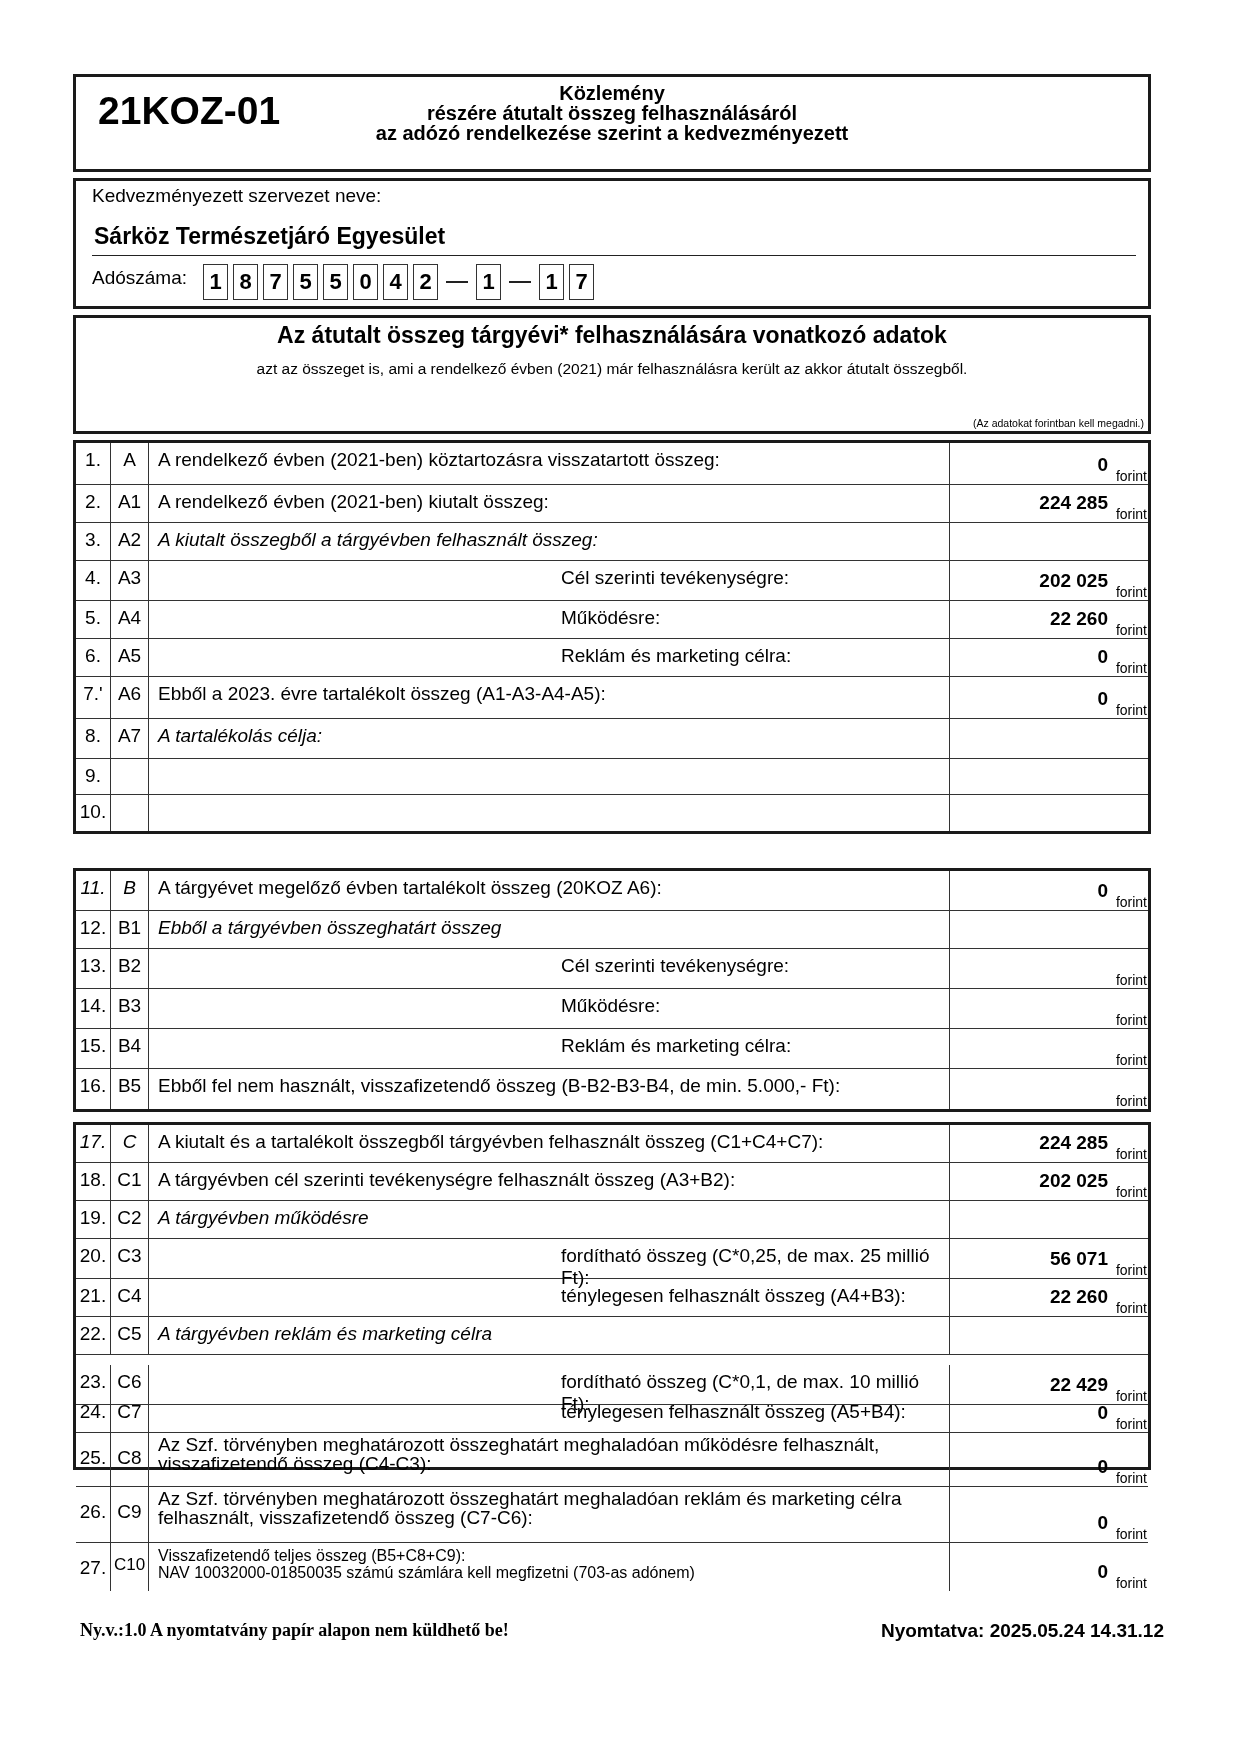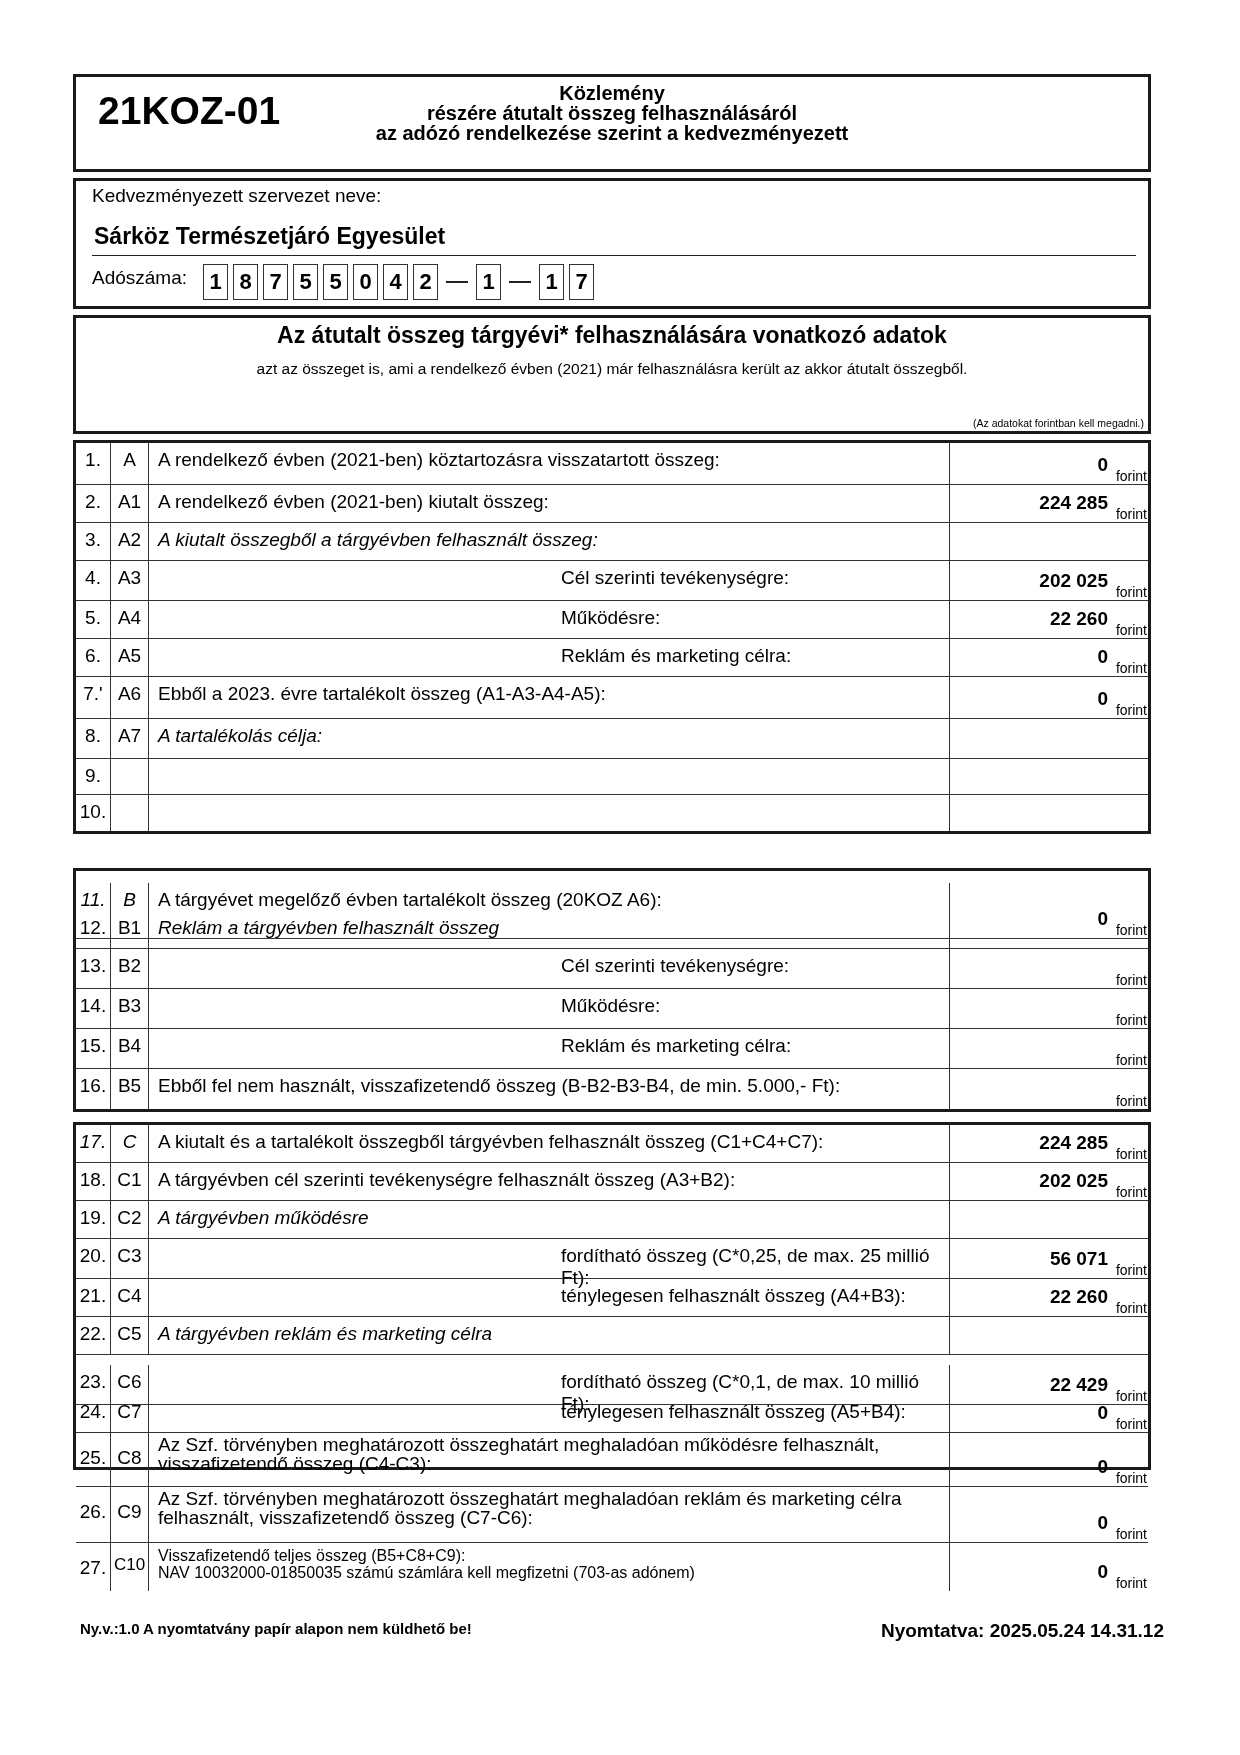--- a/index.html
+++ b/index.html
@@ -27,21 +27,21 @@
   .c-code { position: absolute; left: 35px; width: 38px; top: 0; bottom: 0; border-right: 1.5px solid #333; font-size: 19px; text-align: center; padding-top: 6px; }
   .c-lbl { position: absolute; left: 73px; width: 801px; top: 0; bottom: 0; border-right: 1.5px solid #333; font-size: 19px; padding: 6px 0 0 9px; }
   .c-lbl.ind { padding-left: 412px; }
   .c-lbl.it { font-style: italic; }
   .c-lbl.sm { font-size: 16px; padding-top: 4px; line-height: 17px; }
   .c-lbl.two { line-height: 19px; padding-top: 2px; }
   .c-val { position: absolute; left: 874px; right: 0; top: 0; bottom: 0; }
   .c-val .num { position: absolute; right: 40px; bottom: 8px; font-size: 19px; font-weight: bold; }
   .c-val .ft { position: absolute; right: 1px; bottom: 0px; font-size: 14px; }
   .it-num { font-style: italic; }
-  #foot-l { position: absolute; left: 80px; top: 1620px; font-size: 15px; font-weight: bold; }
+  #foot-l { position: absolute; left: 80px; top: 1620px; font-size: 18px; font-weight: bold; font-family: Liberation Serif, serif; }
   #foot-r { position: absolute; right: 76px; top: 1620px; font-size: 19px; font-weight: bold; }
 </style>
 </head>
 <body>
 
 <div class="box" id="hdr">
   <div class="code">21KOZ-01</div>
   <div class="title">
     <div>Közlemény</div>
     <div>részére átutalt összeg felhasználásáról</div>
@@ -161,33 +161,33 @@
     <div class="row last" style="top: 352px; height: 36px;">
       <div class="c-num">10.</div>
       <div class="c-code"></div>
       <div class="c-lbl" style="white-space: pre-line;"></div>
       <div class="c-val">
         <span class="num"></span>
       </div>
     </div>
   </div>
 <div class="tbl" id="tblB" style="top: 868px; height: 244px;">
-    <div class="row" style="top: 12px; height: 56px;">
+    <div class="row" style="top: 0px; height: 40px;">
       <div class="c-num it-num">11.</div>
       <div class="c-code it-num">B</div>
       <div class="c-lbl" style="white-space: pre-line;">A tárgyévet megelőző évben tartalékolt összeg (20KOZ A6):</div>
       <div class="c-val">
         <span class="num">0</span>
         <span class="ft">forint</span>
       </div>
     </div>
     <div class="row" style="top: 40px; height: 38px;">
       <div class="c-num">12.</div>
       <div class="c-code">B1</div>
-      <div class="c-lbl it" style="white-space: pre-line;">Reklám a tárgyévben felhasznált összeg</div>
+      <div class="c-lbl it" style="white-space: pre-line;">Ebből a tárgyévben összeghatárt összeg</div>
       <div class="c-val">
         <span class="num"></span>
       </div>
     </div>
     <div class="row" style="top: 78px; height: 40px;">
       <div class="c-num">13.</div>
       <div class="c-code">B2</div>
       <div class="c-lbl ind" style="white-space: pre-line;">Cél szerinti tevékenységre:</div>
       <div class="c-val">
         <span class="num"></span>

